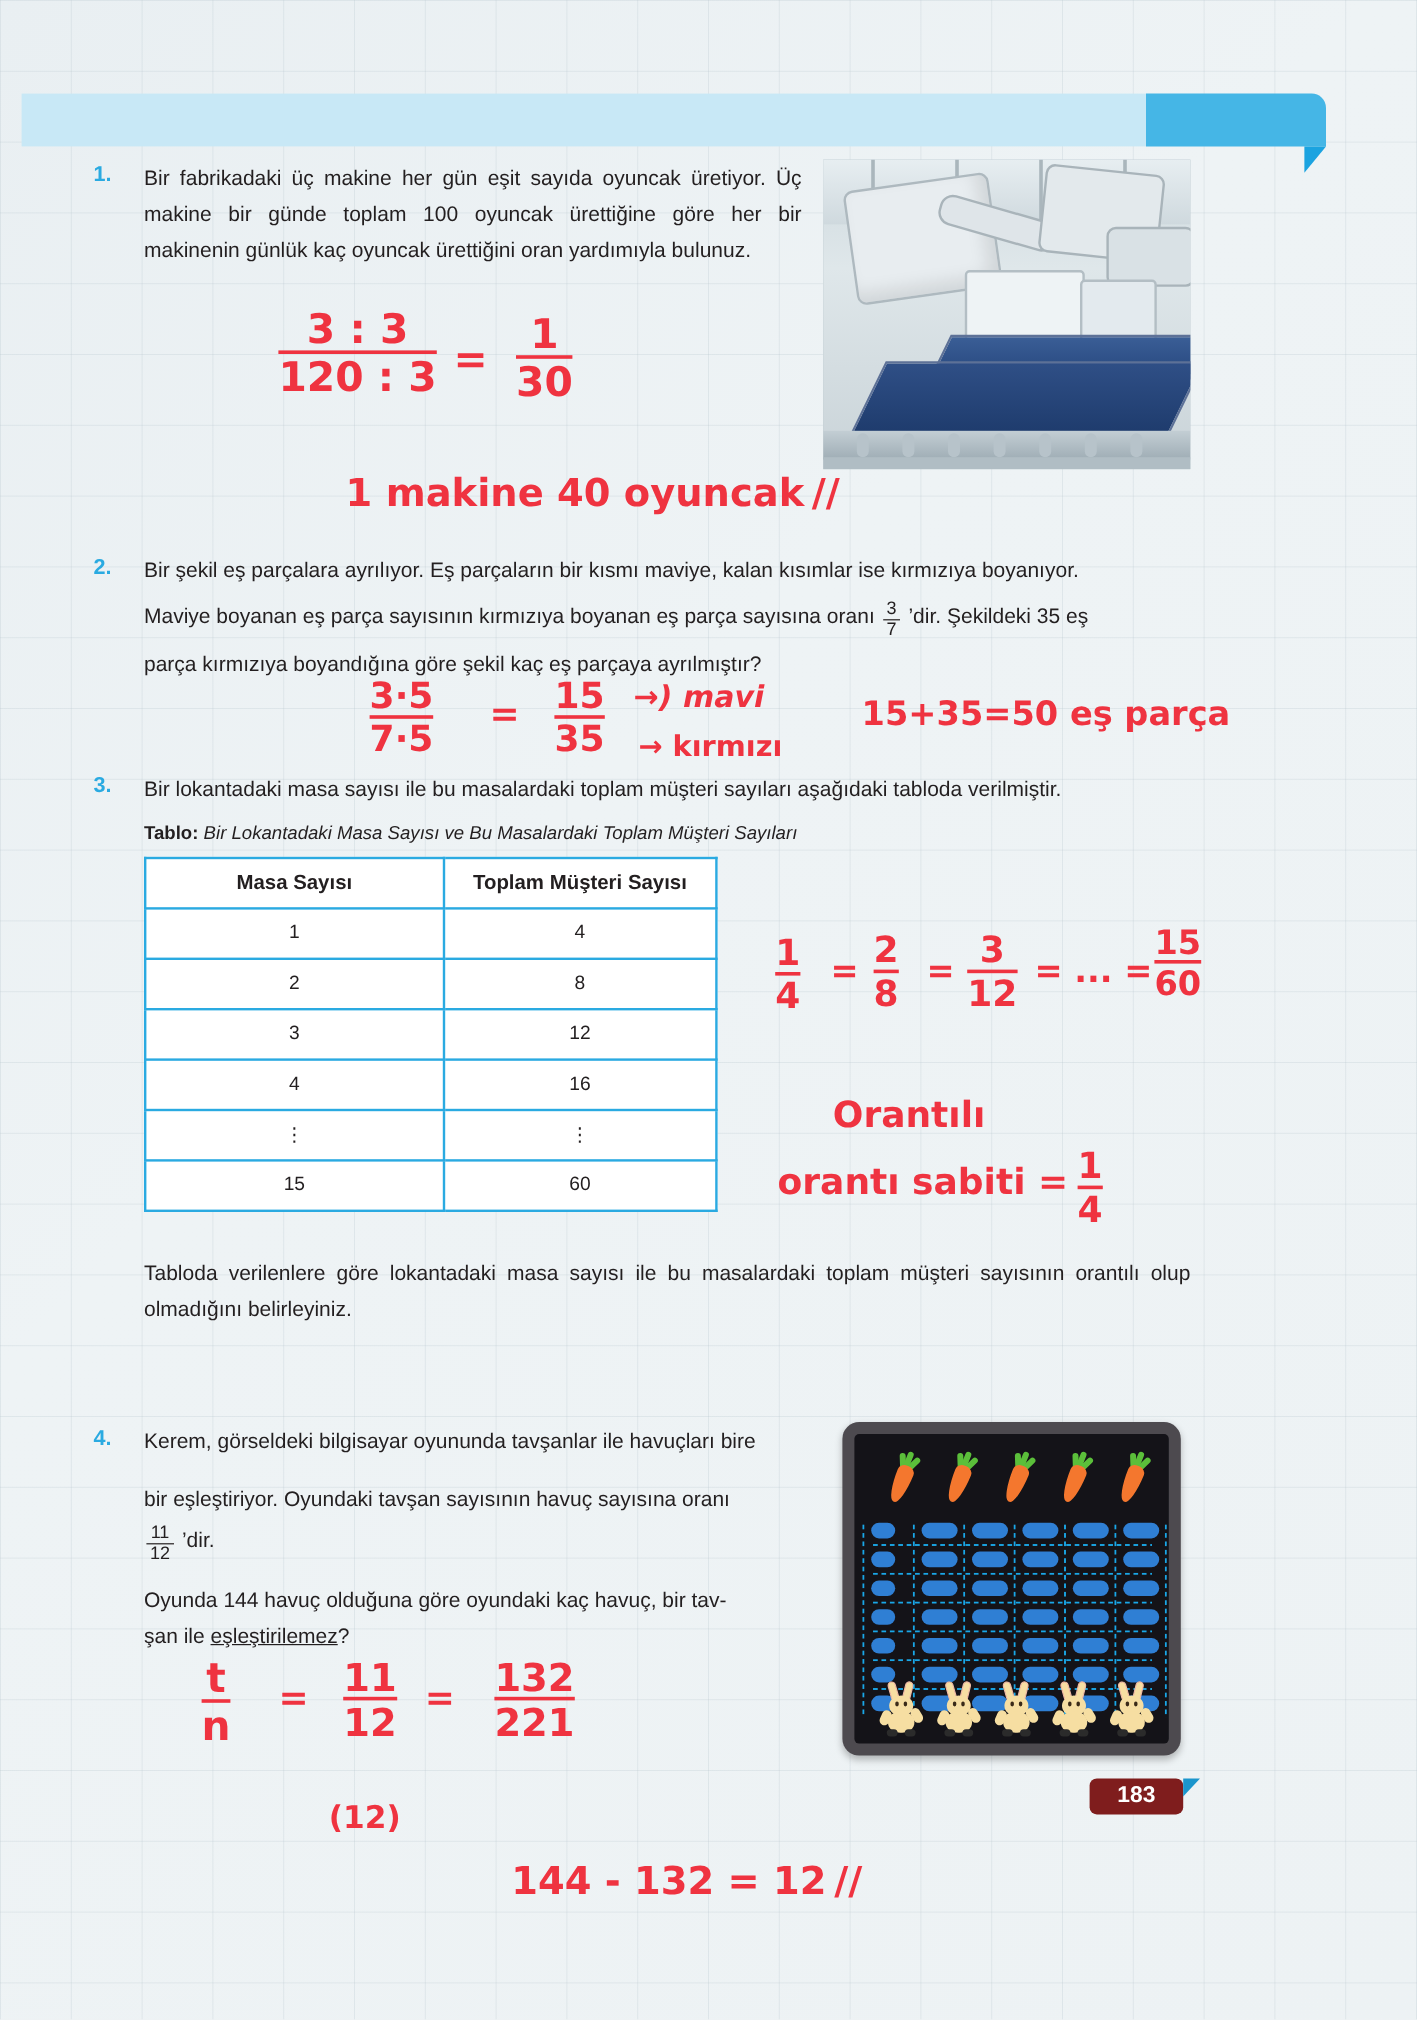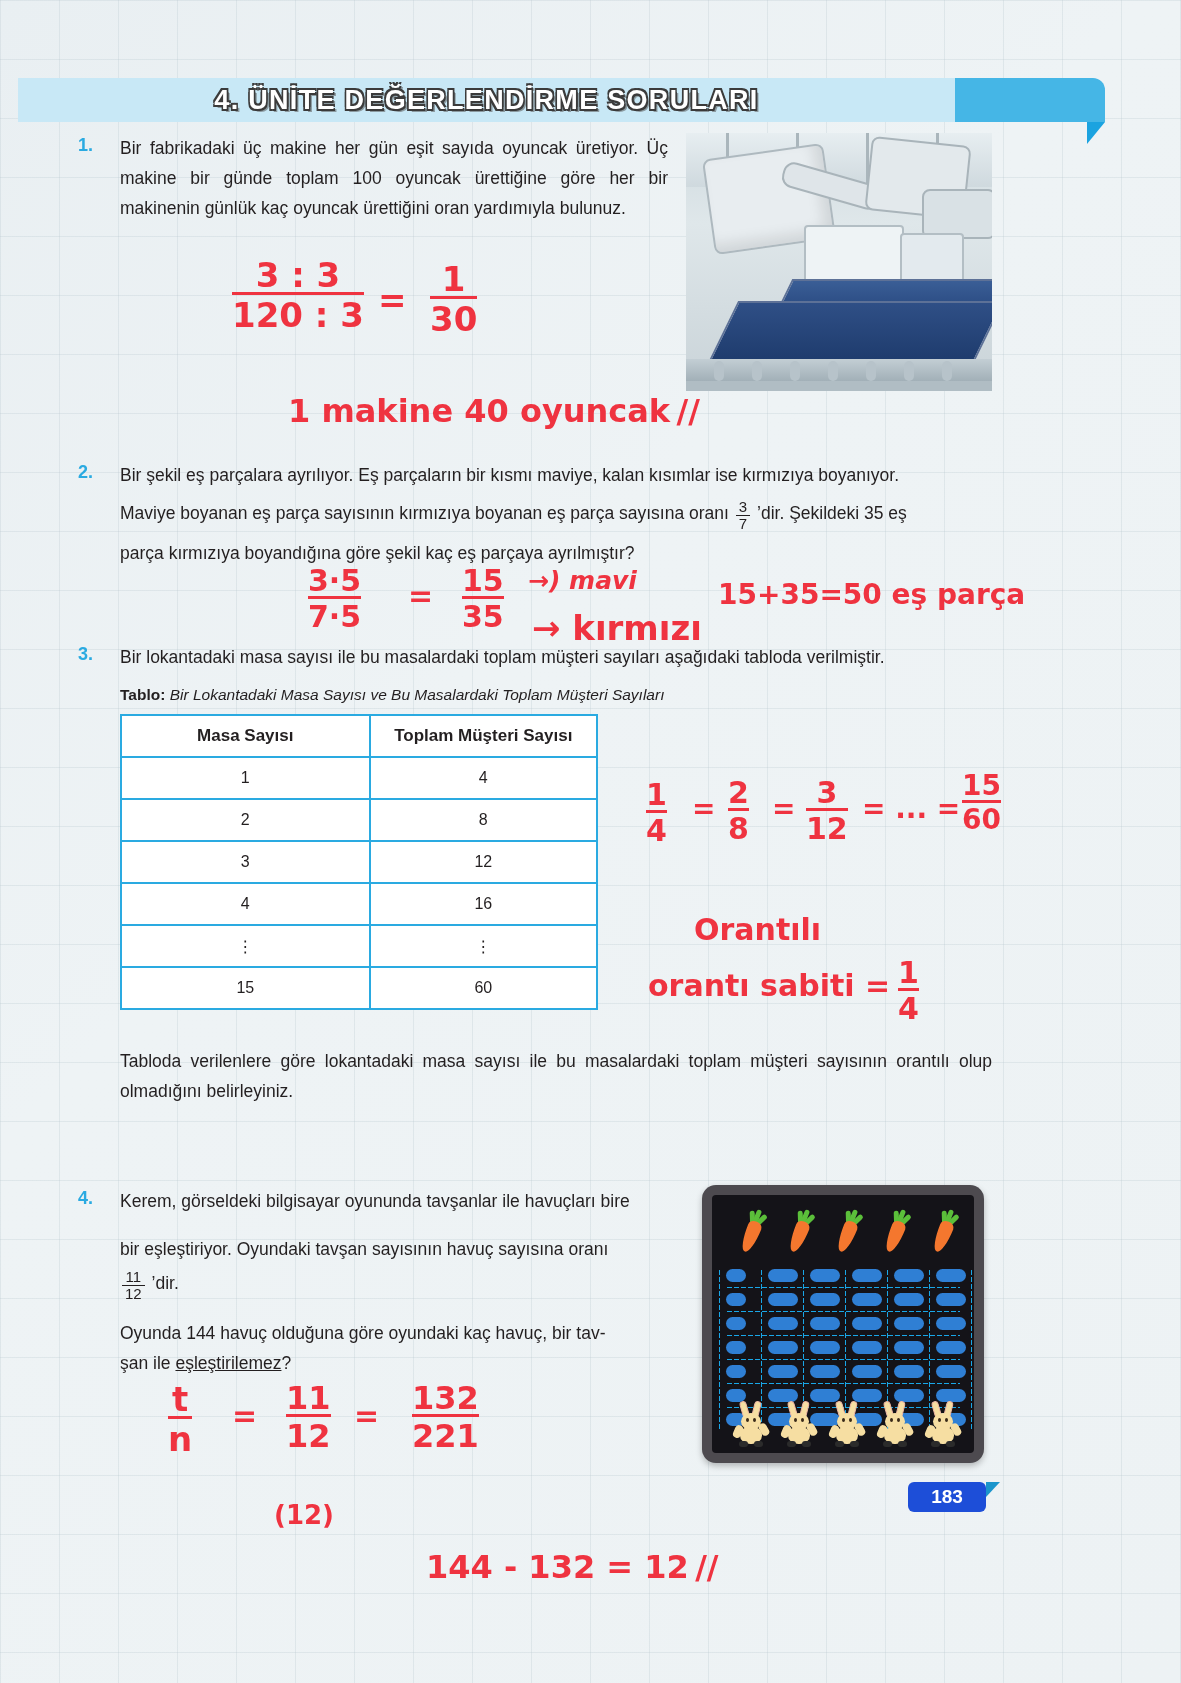--- a/index.html
+++ b/index.html
@@ -153,40 +153,39 @@
   .bunny .foot{position:absolute;top:38px;width:9px;height:6px;background:#2b2b2b;border-radius:3px;}
   .bunny .foot.f1{left:3px;}
   .bunny .foot.f2{left:18px;}
   .bunny .eye{position:absolute;top:15px;width:3px;height:4px;background:#3a2a18;border-radius:50%;}
   .bunny .eye.ey1{left:10px;}
   .bunny .eye.ey2{left:17px;}
 
   
   #pagenum{
     position:absolute;left:908px;top:1482px;width:78px;height:30px;
-    background:#1d4ed8;border-radius:6px;
+    background:#7f1d1d;border-radius:6px;
     display:flex;align-items:center;justify-content:center;
     color:#ffffff;font-size:19px;font-weight:bold;
   }
   #pagetail{
     position:absolute;left:986px;top:1482px;width:0;height:0;
     border-top:15px solid #1b95cc;border-right:14px solid transparent;
   }
   u{text-decoration:underline;}
 </style>
 </head>
 <body>
 
 <div id="page"></div>
 
 <div id="banner">
   <div class="lightbar"></div>
   <div class="bluebar"></div>
   <div class="tail"></div>
-  <div class="title">4. ÜNİTE DEĞERLENDİRME SORULARI</div>
 </div>
 
 <div class="qnum" style="left:78px;top:135px;">1.</div>
 <div class="qtext j" style="left:120px;top:133px;width:548px;">Bir fabrikadaki üç makine her gün eşit sayıda oyuncak üretiyor. Üç makine bir günde toplam 100 oyuncak ürettiğine göre her bir makinenin günlük kaç oyuncak ürettiğini oran yardımıyla bulunuz.</div>
 
 <div id="photo1">
   <div class="sky"></div>
   <div class="ceil"></div>
   <div class="ceilbar" style="left:40px;"></div>
   <div class="ceilbar" style="left:110px;"></div>
@@ -238,21 +237,21 @@
 <div class="hwfrac" style="left:308px;top:566px;font-size:30px;">
   <span class="n">3·5</span>
   <span class="d">7·5</span>
 </div>
 <div class="hw" style="left:408px;top:578px;font-size:30px;">=</div>
 <div class="hwfrac" style="left:462px;top:566px;font-size:30px;">
   <span class="n">15</span>
   <span class="d">35</span>
 </div>
 <div class="hw" style="left:528px;top:566px;font-size:25px;font-style:italic;">→) mavi</div>
-<div class="hw" style="left:532px;top:608px;font-size:34px;">→ kırmızı</div>
+<div class="hw" style="left:532px;top:608px;font-size:24px;">→ kırmızı</div>
 <div class="hw" style="left:718px;top:578px;font-size:28px;">15+35=50 eş parça</div>
 
 <div class="qnum" style="left:78px;top:644px;">3.</div>
 <div class="qtext" style="left:120px;top:642px;width:870px;">Bir lokantadaki masa sayısı ile bu masalardaki toplam müşteri sayıları aşağıdaki tabloda verilmiştir.</div>
 
 <div id="tblcap">
   <b>Tablo:</b>
   <span>Bir Lokantadaki Masa Sayısı ve Bu Masalardaki Toplam Müşteri Sayıları</span>
 </div>
 

